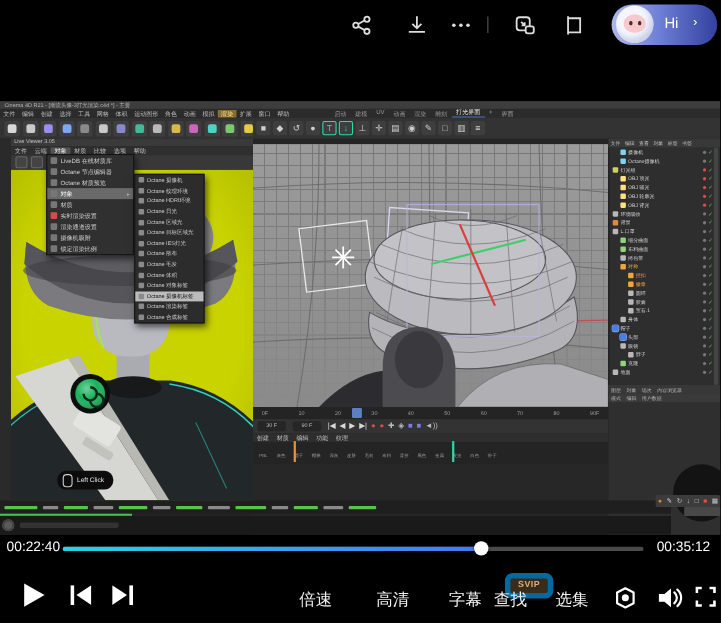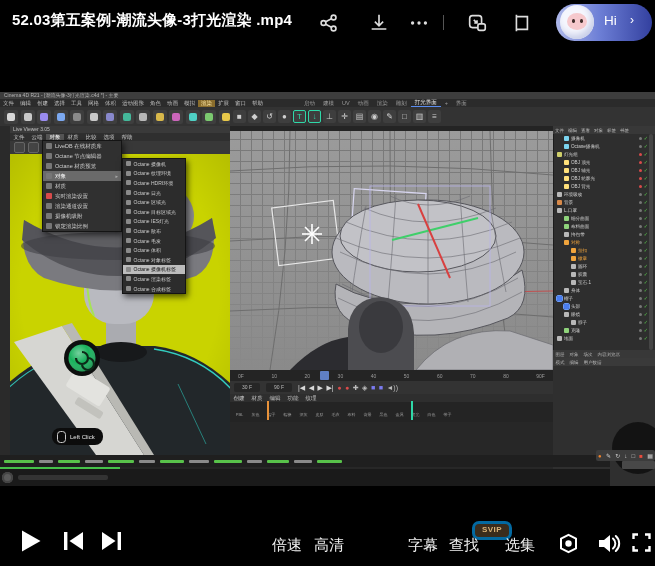--- a/index.html
+++ b/index.html
@@ -120,30 +120,29 @@
   
   .timerow{left:0;top:487px;width:655px;height:22px;}
   .time{font-size:12.5px;color:#fff;top:3px;}
   .pbar{left:57px;top:10px;width:528px;height:4px;border-radius:2px;background:#4a4a4a;}
   .pfill{height:4px;border-radius:2px;background:linear-gradient(90deg,#29d2e4,#4479f2);}
   .phandle{top:5px;width:13px;height:13px;border-radius:50%;background:#fff;box-shadow:0 0 3px rgba(0,0,0,.6);}
   .ctrlrow{left:0;top:515px;width:655px;height:51px;}
   .cico{color:#fff;}
   .cico svg{display:block;}
   .ctext{font-size:15px;color:#f2f2f2;top:21px;white-space:nowrap;}
-  .svip{left:472px;top:6px;width:34px;height:13px;background:#3a2c1c;border:3px solid #0369a1;border-radius:7px;
+  .svip{left:459px;top:6px;width:34px;height:13px;background:#3a2c1c;border:5px solid #0369a1;border-radius:7px;
         font-size:8px;color:#d8b278;text-align:center;line-height:12px;font-weight:700;letter-spacing:.5px;}
 </style>
 </head>
 <body>
 
 <div class="stage">
 
   <div class="abs topbar">
-    <div class="abs vtitle">52.03第五案例-潮流头像-3打光渲染 .mp4</div>
     <div class="abs tico" style="left:318px">
       <svg viewBox="0 0 24 24" fill="none" stroke="#ddd" stroke-width="1.8">
         <circle cx="17" cy="6" r="2.6"></circle>
           <circle cx="6" cy="12" r="2.6"></circle>
           <circle cx="17" cy="18" r="2.6"></circle>
         <path d="M8.4 10.7 14.6 7.3M8.4 13.3 14.6 16.7"></path>
         </svg>
     </div>
     <div class="abs tico" style="left:368px">
       <svg viewBox="0 0 24 24" fill="none" stroke="#ddd" stroke-width="1.8">
@@ -865,41 +864,49 @@
         <i style="color: rgb(201, 201, 201);">✎</i>
         <i style="color: rgb(201, 201, 201);">↻</i>
         <i style="color: rgb(201, 201, 201);">↓</i>
         <i style="color: rgb(201, 201, 201);">□</i>
         <i style="color: rgb(232, 75, 60);">■</i>
         <i style="color: rgb(201, 201, 201);">▦</i>
       </div>
     <div class="abs floatsub"></div>
   </div>
 
+  <div class="abs timerow">
+    <div class="abs time" style="left:6px">00:22:40</div>
+    <div class="abs pbar">
+      <div class="pfill" id="pfill" style="width: 72%;"></div>
+    </div>
+    <div class="abs phandle" id="phandle" style="left: 431.16px;"></div>
+    <div class="abs time" style="left:597px">00:35:12</div>
+  </div>
 
   <div class="abs ctrlrow">
     <div class="abs cico" style="left:20px;top:14px">
       <svg width="22" height="24" viewBox="0 0 22 24">
           <path d="M2 1.5 20.5 12 2 22.5Z" fill="#fff"></path>
         </svg>
     </div>
     <div class="abs cico" style="left:64px;top:17px">
       <svg width="19" height="18" viewBox="0 0 19 18">
           <rect x="0" y="0" width="3.4" height="18" fill="#fff"></rect>
           <path d="M19 0 5.5 9 19 18Z" fill="#fff"></path>
         </svg>
     </div>
     <div class="abs cico" style="left:102px;top:17px">
       <svg width="19" height="18" viewBox="0 0 19 18">
           <path d="M0 0 13.5 9 0 18Z" fill="#fff"></path>
           <rect x="15.6" y="0" width="3.4" height="18" fill="#fff"></rect>
         </svg>
     </div>
     <div class="abs ctext" style="left:272px">倍速</div>
-    <div class="abs ctext" style="left:314px">高清</div>
+    <div class="abs ctext" style="left:342px">高清</div>
     <div class="abs ctext" style="left:408px">字幕</div>
     <div class="abs svip">SVIP</div>
     <div class="abs ctext" style="left:449px">查找</div>
     <div class="abs ctext" style="left:505px">选集</div>
     <div class="abs cico" style="left:558px;top:18px">
       <svg width="21" height="21" viewBox="0 0 21 21" fill="none" stroke="#fff" stroke-width="2">
         <path d="M10.5 1.8 18 5.6v9.8l-7.5 3.8L3 15.4V5.6Z" stroke-linejoin="round"></path>
         <circle cx="10.5" cy="10.5" r="3.2" fill="#fff" stroke="none"></circle>
         </svg>
     </div>

